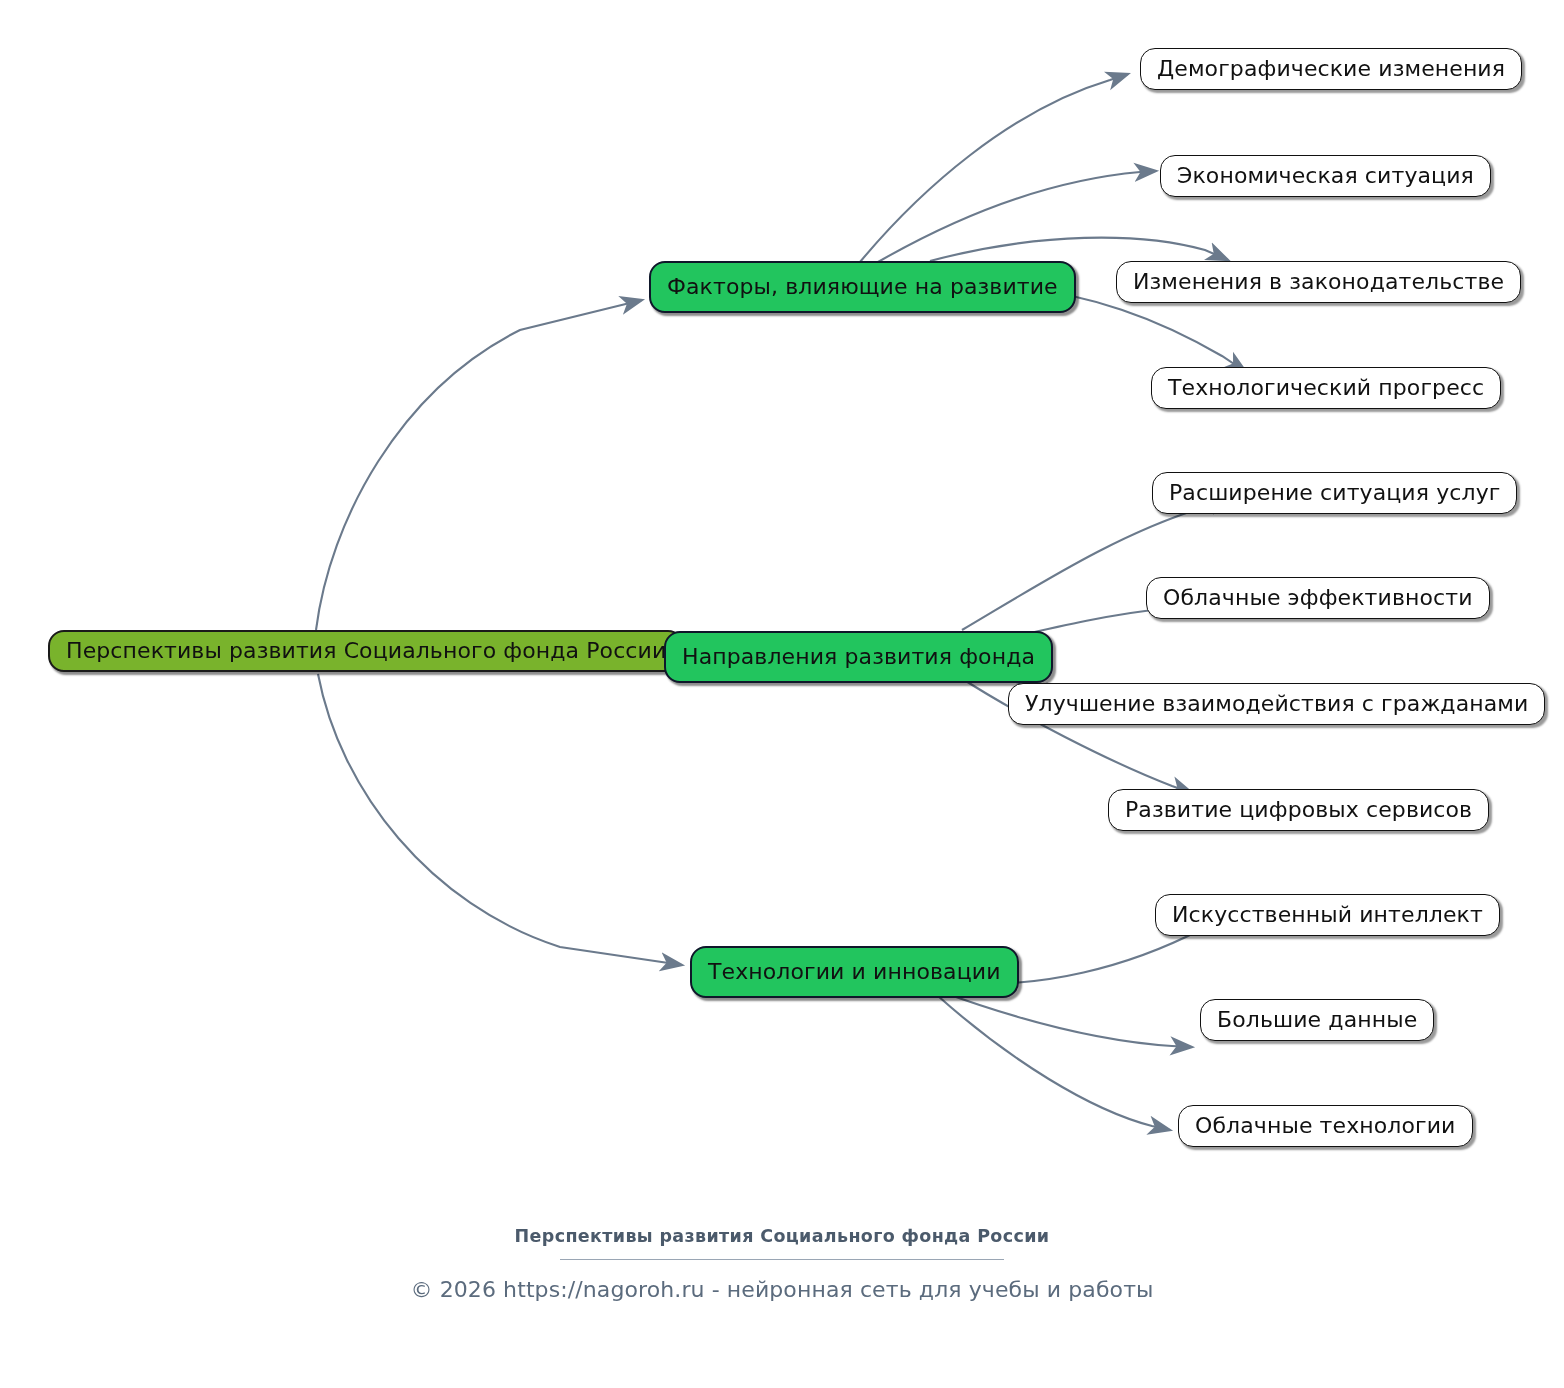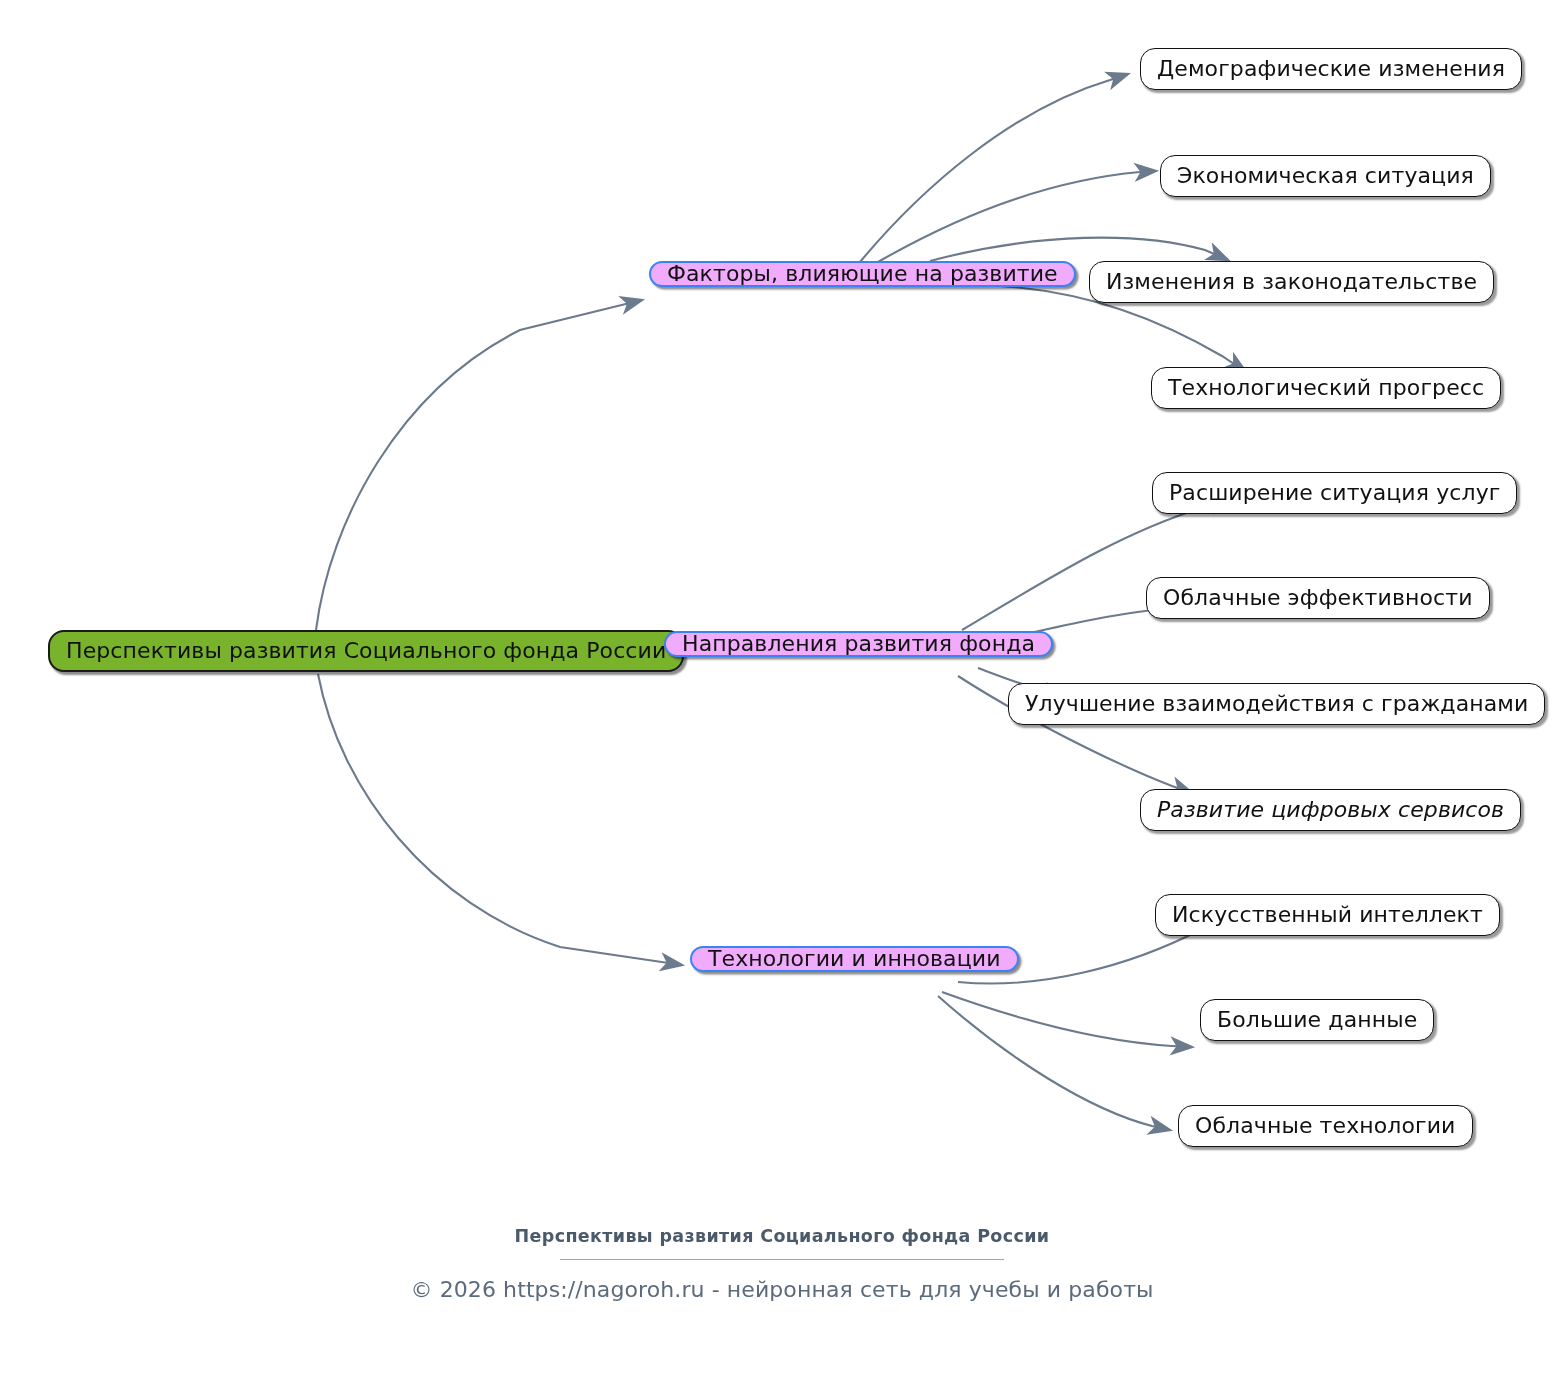--- a/index.html
+++ b/index.html
@@ -46,24 +46,24 @@
     z-index: 4;
   }
   .node-root {
     background: #79b32c;
     border: 2px solid #1a1a1a;
     box-shadow: 2.5px 2.5px 2px rgba(0,0,0,0.45);
     height: 42px;
     border-radius: 16px;
   }
   .node-branch {
-    background: #f0abfc;
-    border: 2px solid #3b82f6;
+    background: #22c55e;
+    border: 2px solid #0f172a;
     box-shadow: 2.5px 2.5px 2px rgba(0,0,0,0.45);
-    height: 26px;
+    height: 52px;
     border-radius: 16px;
   }
   .node-leaf {
     background: #ffffff;
     border: 1.6px solid #111111;
     box-shadow: 2.5px 2.5px 2px rgba(0,0,0,0.40);
     border-radius: 15px;
     height: 42px;
   }
   .node-label {
@@ -138,41 +138,41 @@
   <div class="node node-branch" style="left:649px; top:261px;">
     <span class="node-label">Факторы, влияющие на развитие</span>
   </div>
 
   <div class="node node-leaf" style="left:1140px; top:48px;">
     <span class="node-label">Демографические изменения</span>
   </div>
   <div class="node node-leaf" style="left:1160px; top:155px;">
     <span class="node-label">Экономическая ситуация</span>
   </div>
-  <div class="node node-leaf" style="left:1089px; top:261px;">
+  <div class="node node-leaf" style="left:1116px; top:261px;">
     <span class="node-label">Изменения в законодательстве</span>
   </div>
   <div class="node node-leaf" style="left:1151px; top:367px;">
     <span class="node-label">Технологический прогресс</span>
   </div>
 
   <div class="node node-branch" style="left:664px; top:631px;">
     <span class="node-label">Направления развития фонда</span>
   </div>
 
   <div class="node node-leaf" style="left:1152px; top:472px;">
     <span class="node-label">Расширение ситуация услуг</span>
   </div>
   <div class="node node-leaf" style="left:1146px; top:577px;">
     <span class="node-label">Облачные эффективности</span>
   </div>
   <div class="node node-leaf" style="left:1008px; top:683px;">
     <span class="node-label">Улучшение взаимодействия с гражданами</span>
   </div>
-  <div class="node node-leaf" style="left:1140px; top:789px;font-style:italic;">
+  <div class="node node-leaf" style="left:1108px; top:789px;">
     <span class="node-label">Развитие цифровых сервисов</span>
   </div>
 
   <div class="node node-branch" style="left:690px; top:946px;">
     <span class="node-label">Технологии и инновации</span>
   </div>
 
   <div class="node node-leaf" style="left:1155px; top:894px;">
     <span class="node-label">Искусственный интеллект</span>
   </div>

